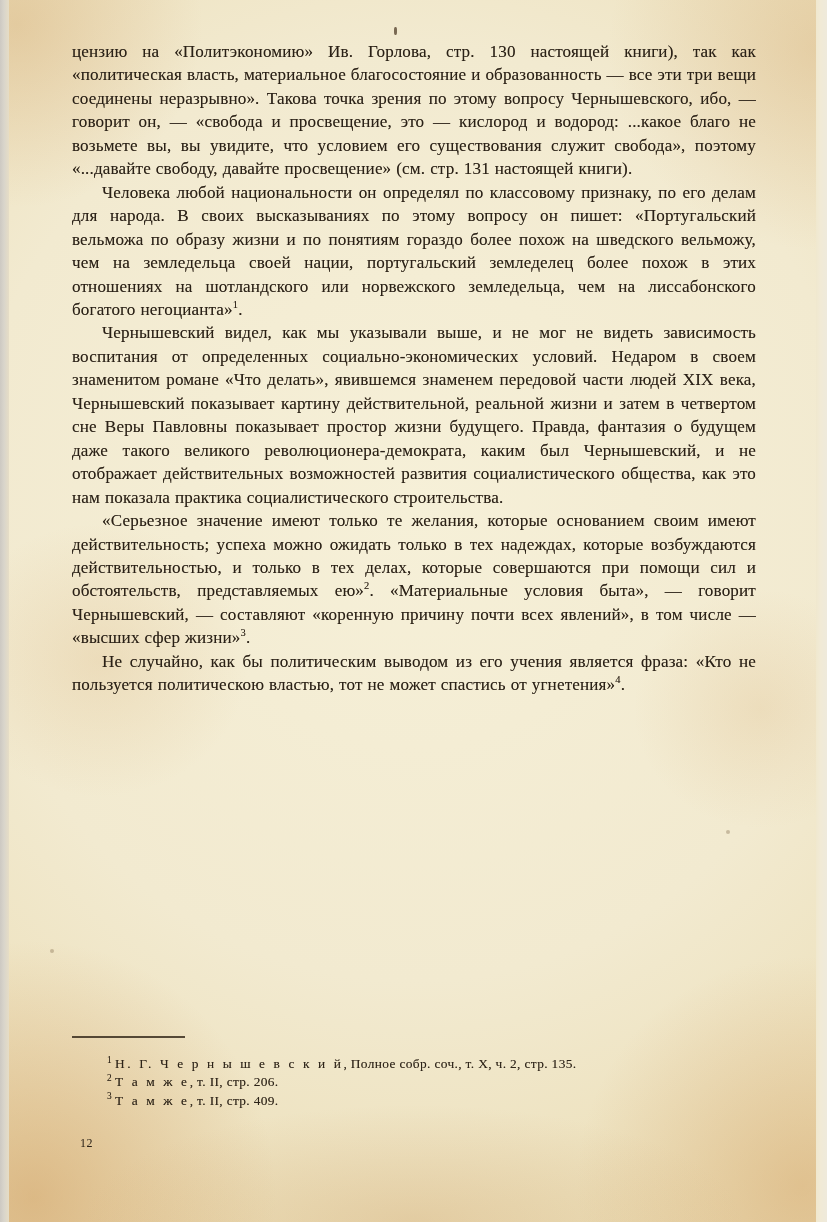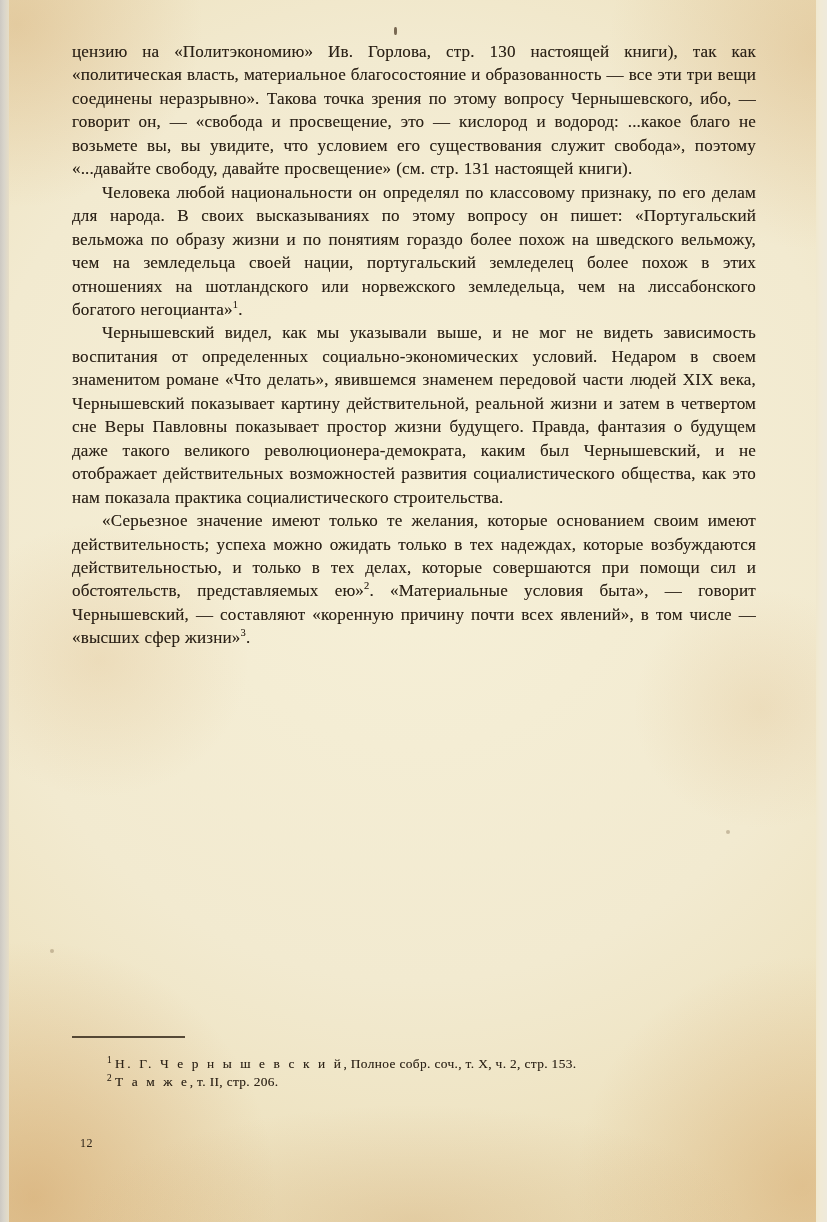--- a/index.html
+++ b/index.html
@@ -147,29 +147,31 @@
     <p class="para nofirst">цензию на «Политэкономию» Ив. Горлова, стр. 130 настоящей книги), так как «политическая власть, материальное благосостояние и образованность — все эти три вещи соединены неразрывно». Такова точка зрения по этому вопросу Чернышевского, ибо, — говорит он, — «свобода и просвещение, это — кислород и водород:  ...какое благо не возьмете вы, вы увидите, что условием его существования служит свобода», поэтому «...давайте свободу, давайте просвещение»  (см. стр. 131 настоящей книги).</p>
 
 
     <p class="para"><span>Человека  любой национальности  он определял  по классовому признаку, по его делам для народа. В своих высказываниях по этому вопросу он пишет: «Португальский вельможа по образу жизни и по понятиям гораздо более похож на шведского вельможу, чем на земледельца своей нации, португальский земледелец более похож в этих отношениях на шотландского или норвежского земледельца, чем на лиссабонского богатого негоцианта»</span><sup>1</sup><span>.</span></p>
 
     <p class="para">Чернышевский видел, как мы указывали выше, и не мог не видеть зависимость воспитания от определенных  социально-экономических условий. Недаром в своем знаменитом романе «Что делать», явившемся знаменем передовой  части людей XIX века,  Чернышевский показывает картину действительной, реальной жизни и затем в четвертом сне Веры Павловны показывает простор  жизни будущего. Правда, фантазия о будущем даже такого великого революционера-демократа, каким был Чернышевский, и не отображает действительных возможностей развития социалистического общества,  как это нам показала практика социалистического строительства.</p>
 
 
     <p class="para"><span>«Серьезное значение имеют только те желания, которые основанием своим имеют действительность; успеха можно ожидать только в тех надеждах, которые возбуждаются действительностью, и только в тех делах, которые совершаются при помощи сил и обстоятельств, представляемых ею»</span><sup>2</sup><span>. «Материальные  условия  быта», — говорит Чернышевский, — составляют  «коренную причину почти всех явлений», в том числе — «высших сфер жизни»</span><sup>3</sup><span>.</span></p>
 
+    <p class="para"><span>Не случайно, как бы политическим  выводом из  его  учения является фраза: «Кто не пользуется политическою властью, тот не может спастись от угнетения»</span><sup>4</sup><span>.</span></p>
 
 
   </div>
 
   <div id="footnote-rule"></div>
 
   <div id="footnotes">
-    <p class="footnote"><sup>1</sup><span class="sp">Н.  Г.  Ч е р н ы ш е в с к и й</span><span>, Полное  собр. соч.,  т.  X,  ч.  2,  стр.  153.</span></p>
+    <p class="footnote"><sup>1</sup><span class="sp">Н.  Г.  Ч е р н ы ш е в с к и й</span><span>, Полное  собр. соч.,  т.  X,  ч.  2,  стр.  135.</span></p>
 
     <p class="footnote"><sup>2</sup><span class="sp">Т а м   ж е</span><span>,  т.  II,  стр.  206.</span></p>
 
+    <p class="footnote"><sup>3</sup><span class="sp">Т а м   ж е</span><span>,  т.  II,  стр.  409.</span></p>
 
   </div>
 
   <div id="page-number">12</div>
 
 </div>
 
 </body></html>

